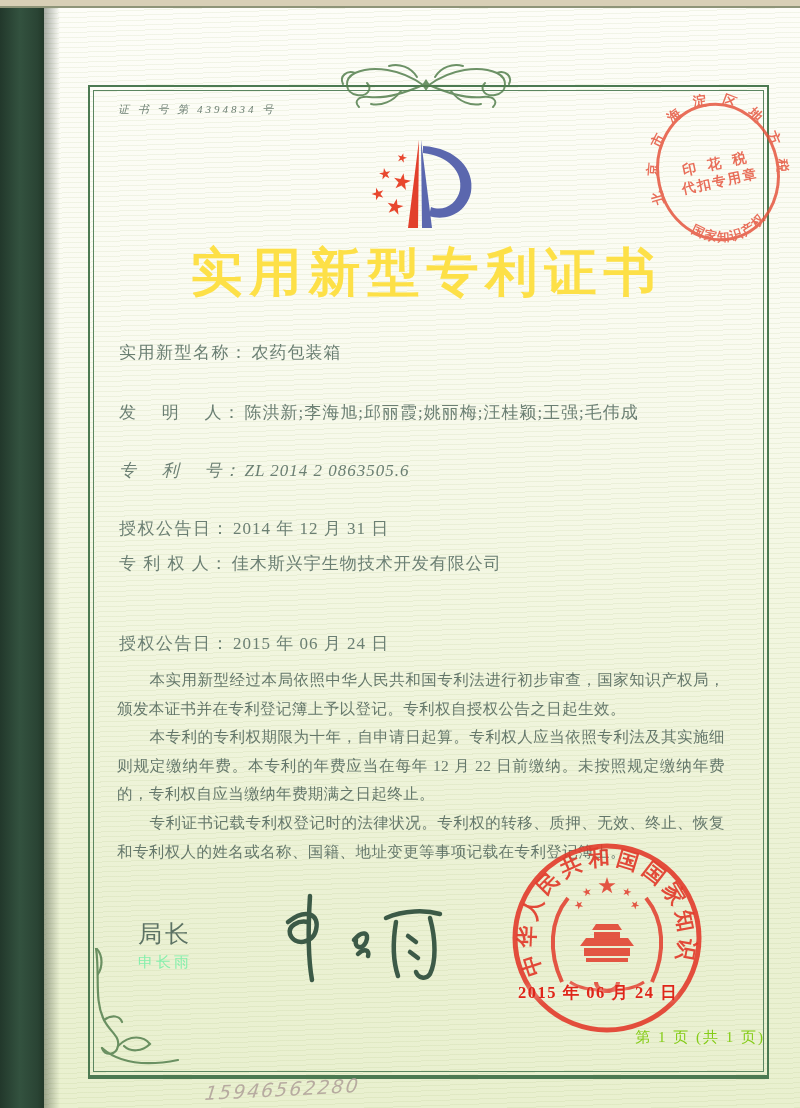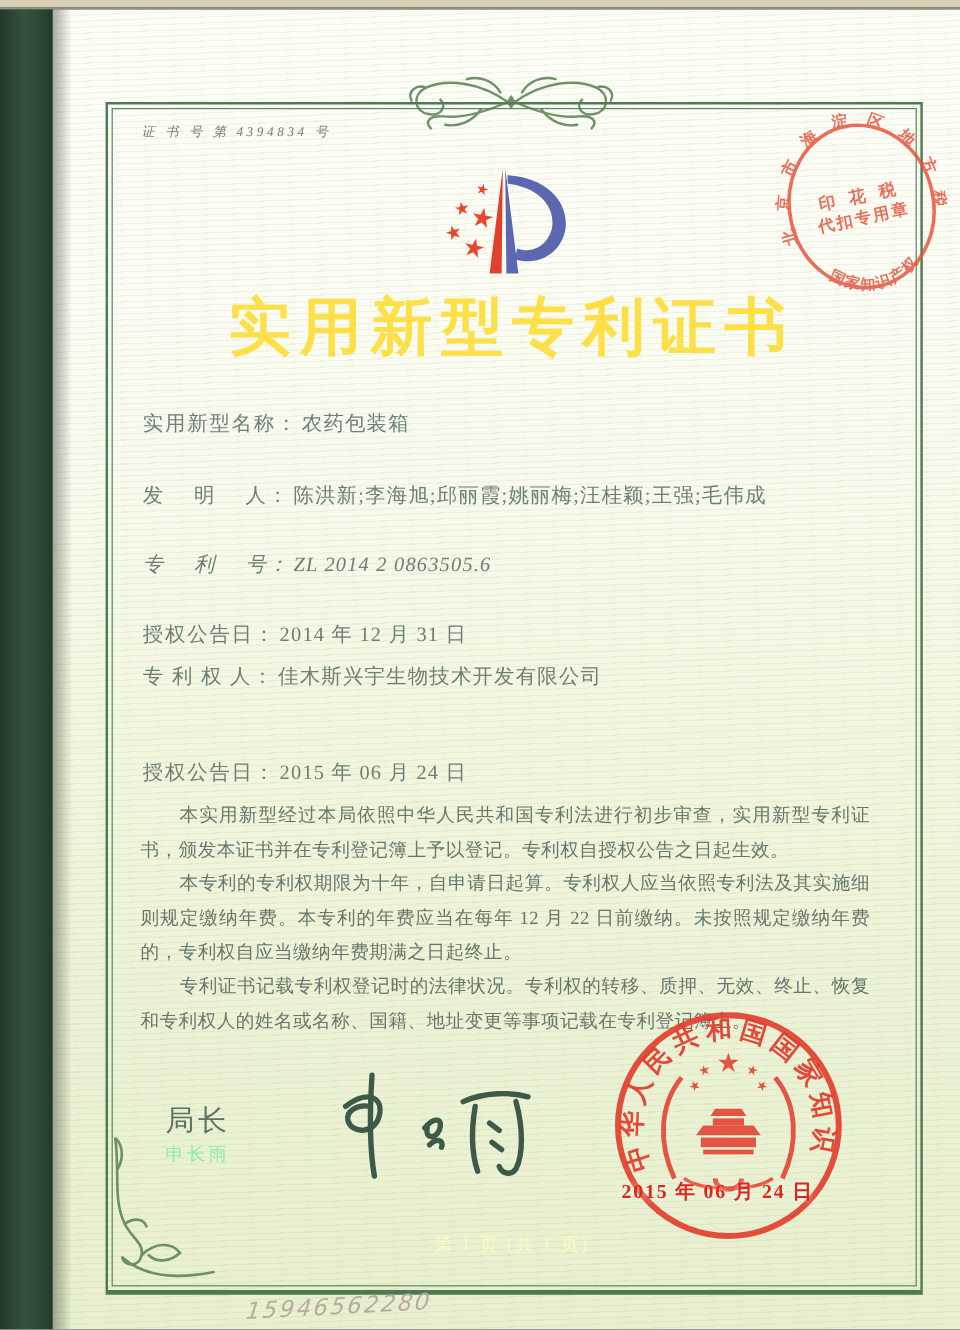--- a/index.html
+++ b/index.html
@@ -27,22 +27,22 @@
   .f0{top:341px;} .f1{top:401px;} .f2{top:459px;font-style:italic;} .f3{top:517px;} .f4{top:552px;} .f5{top:632px;text-align:center;}
   .body-text{position:absolute;left:117px;top:666px;width:608px;color:#65786b;
     font-size:15.5px;line-height:28.6px;text-align:justify;letter-spacing:0.4px;}
   .body-text p{margin:0;text-indent:2.1em;}
   .signer-title{position:absolute;left:138px;top:918px;font-size:24px;color:#5c7264;letter-spacing:3px;}
   .signer-name{position:absolute;left:138px;top:953px;font-size:15px;color:#86efac;letter-spacing:3px;}
   .signature{position:absolute;left:258px;top:888px;z-index:4;}
   .seal{position:absolute;left:500px;top:832px;z-index:5;}
   .seal-date{position:absolute;left:518px;top:982px;z-index:6;font-size:16.5px;font-weight:bold;
     color:#df2619;letter-spacing:1.5px;white-space:nowrap;text-shadow:0 0 6px rgba(255,255,255,0.75);}
-  .footer{position:absolute;left:88px;top:1028px;width:677px;text-align:center;
-    font-size:15px;color:#fef9c3;letter-spacing:2px;}
+  .footer{position:absolute;left:88px;top:1028px;width:677px;text-align:right;
+    font-size:15px;color:#84cc16;letter-spacing:2px;}
   .tax-stamp{position:absolute;left:633px;top:90px;z-index:7;}
   .orn-top{position:absolute;left:301px;top:58px;z-index:2;}
   .orn-corner{position:absolute;left:90px;top:948px;z-index:2;}
   .pencil-note{position:absolute;left:205px;top:1078px;font-family:"DejaVu Sans",sans-serif;
     font-style:italic;font-size:19px;color:#b7aba0;transform:rotate(-3deg) skewX(-10deg);letter-spacing:2px;}
   svg text{font-family:"Liberation Serif","DejaVu Serif",serif;}
 </style>
 </head>
 <body>
 
@@ -115,21 +115,21 @@
     <span>授权公告日：</span><span class="val">2014 年 12 月 31 日</span>
   </div>
   <div class="field f4">
     <span>专 利 权 人：</span><span class="val">佳木斯兴宇生物技术开发有限公司</span>
   </div>
   <div class="field f5">
     <span>授权公告日：</span><span class="val">2015 年 06 月 24 日</span>
   </div>
 
   <div class="body-text">
-    <p>本实用新型经过本局依照中华人民共和国专利法进行初步审查，实用新型专利证书，颁发本证书并在专利登记簿上予以登记。专利权自授权公告之日起生效。</p>
+    <p>本实用新型经过本局依照中华人民共和国专利法进行初步审查，国家知识产权局，颁发本证书并在专利登记簿上予以登记。专利权自授权公告之日起生效。</p>
     <p>本专利的专利权期限为十年，自申请日起算。专利权人应当依照专利法及其实施细则规定缴纳年费。本专利的年费应当在每年 12 月 22 日前缴纳。未按照规定缴纳年费的，专利权自应当缴纳年费期满之日起终止。</p>
     <p>专利证书记载专利权登记时的法律状况。专利权的转移、质押、无效、终止、恢复和专利权人的姓名或名称、国籍、地址变更等事项记载在专利登记簿上。</p>
   </div>
 
   <div class="signer-title">局长</div>
   <div class="signer-name">申长雨</div>
 
   <svg class="signature" width="190" height="105" viewBox="0 0 190 105">
     <g stroke="#3c5a47" stroke-width="4.5" fill="none" stroke-linecap="round" stroke-linejoin="round">
       <path d="M52,8 C50,40 50,70 54,92"></path>

